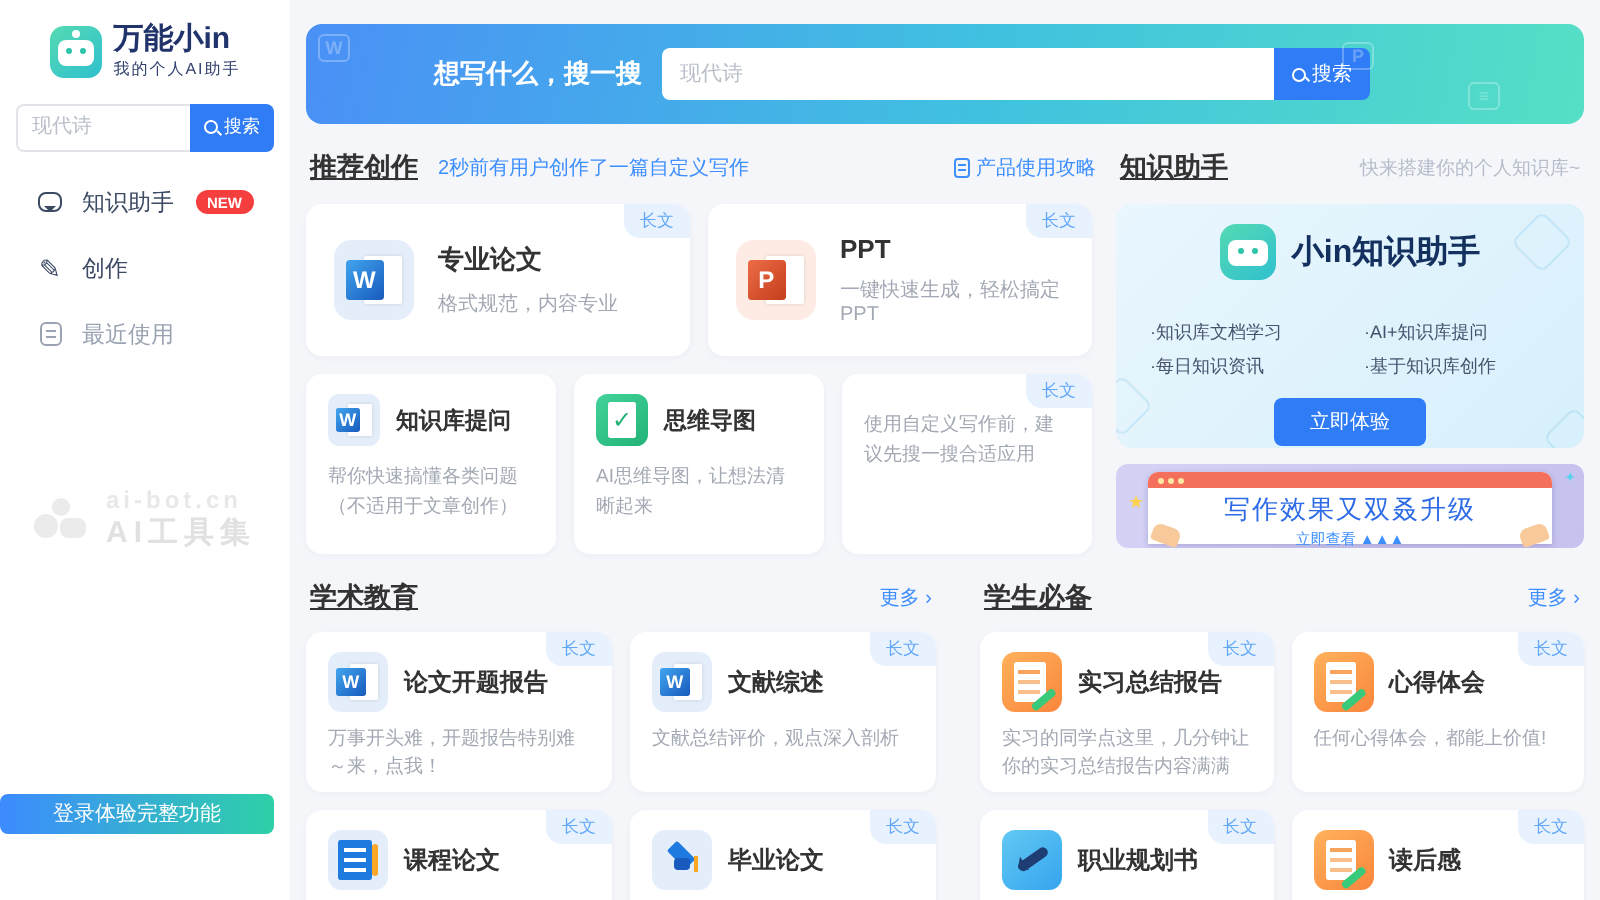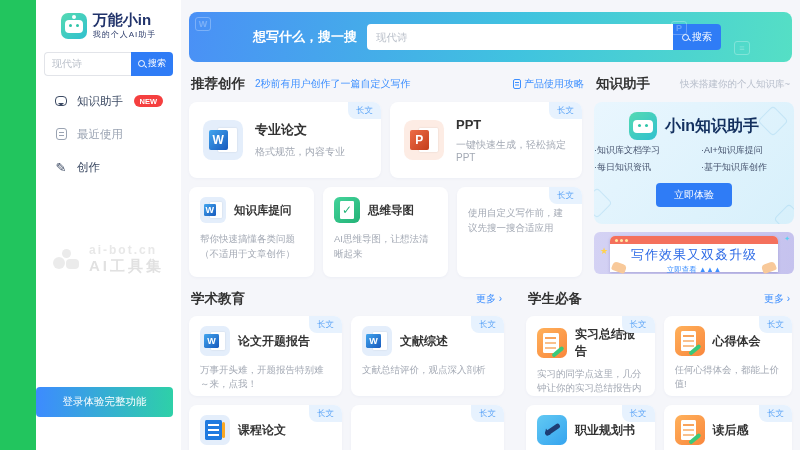--- a/index.html
+++ b/index.html
@@ -1,17 +1,17 @@
 <!DOCTYPE html>
 <html><head>
 <meta charset="utf-8">
 <style>
   * { margin:0; padding:0; box-sizing:border-box; }
   body { font-family:"Liberation Sans","DejaVu Sans",sans-serif; background:#fff; }
-  .app { width:800px; height:450px; display:flex; overflow:hidden; background:#22c55e; position:relative;padding-left:36px; }
+  .app { width:800px; height:450px; display:flex; overflow:hidden; background:#c4b5fd; position:relative; }
 
   
   .sidebar { width:145px; background:#fff; position:relative; flex-shrink:0; padding:8px 8px 0 8px; }
   .logo-row { display:flex; align-items:center; justify-content:center; gap:6px; padding:4px 0 8px 0; }
   .logo-icon { width:26px; height:26px; border-radius:7px; background:linear-gradient(140deg,#55dab2,#2fc0cf); position:relative; flex-shrink:0; }
   .logo-icon .face { position:absolute; left:4px; top:7px; width:18px; height:13px; background:#fff; border-radius:4px; }
   .logo-icon .face i { position:absolute; top:4px; width:3px; height:3px; border-radius:50%; background:#2fc4a8; }
   .logo-icon .face i.l { left:4px; } .logo-icon .face i.r { right:4px; }
   .logo-icon .ant { position:absolute; top:2px; left:11px; width:4px; height:4px; border-radius:50%; background:#fff; }
   .logo-text { display:flex; flex-direction:column; }
@@ -36,38 +36,38 @@
   .ic-recent::after { content:""; position:absolute; left:2px; top:3px; width:5px; height:1.2px; background:currentColor; box-shadow:0 3px 0 currentColor; }
   .new-badge { margin-left:auto; background:#f53f3f; color:#fff; font-size:7.5px; font-weight:bold; padding:1.5px 6px; border-radius:8px; }
   .watermark { margin-top:62px; display:flex; align-items:center; gap:6px; justify-content:center; opacity:.9; }
   .wm-logo { width:30px; height:20px; position:relative; }
   .wm-logo i { position:absolute; background:#e9e9e9; border-radius:50%; }
   .wm-logo i:nth-child(1){ width:12px;height:12px;left:0;bottom:0; }
   .wm-logo i:nth-child(2){ width:9px;height:9px;left:9px;top:0; }
   .wm-logo i:nth-child(3){ width:13px;height:10px;left:13px;bottom:0; border-radius:4px; }
   .wm-text div:first-child { font-size:12px; font-weight:bold; color:#e6e6e6; letter-spacing:2px; }
   .wm-text div:last-child { font-size:15px; font-weight:bold; color:#dedede; letter-spacing:3px; }
-  .login-btn { position:absolute; left:0; right:8px; bottom:33px; height:30px; border:none; border-radius:4px; background:linear-gradient(90deg,#3d8bff,#2ed0a8); color:#fff; font-size:10.5px; cursor:pointer; }
+  .login-btn { position:absolute; left:0; right:8px; bottom:33px; height:20px; border:none; border-radius:4px; background:linear-gradient(90deg,#3d8bff,#2ed0a8); color:#fff; font-size:10.5px; cursor:pointer; }
 
   
   .main { flex:1; background:#f5f6fa; padding:12px 8px 0 8px; overflow:hidden; }
 
   .hero { height:50px; border-radius:8px; background:linear-gradient(100deg,#4a90f6 0%,#40c3df 55%,#55dfc5 100%); display:flex; align-items:center; position:relative; overflow:hidden; }
   .hero-prompt { color:#fff; font-size:13px; font-weight:bold; margin-left:64px; white-space:nowrap; }
   .hero-input { width:306px; height:26px; border:none; border-radius:4px 0 0 4px; margin-left:10px; font-size:10.5px; padding:0 9px; outline:none; color:#333; }
   .hero-input::placeholder { color:#b9bfc9; }
   .hero-btn { height:26px; background:#2f7cf6; color:#fff; border:none; border-radius:0 4px 4px 0; font-size:10px; display:flex; align-items:center; gap:3px; padding:0 9px; cursor:pointer; }
   .ghost { position:absolute; opacity:.28; color:#fff; font-size:9px; font-weight:bold; }
   .ghost .gbox { width:16px; height:14px; border:1.4px solid #fff; border-radius:3px; display:flex; align-items:center; justify-content:center; }
   .g1 { left:6px; top:5px; } .g2 { right:105px; top:9px; } .g3 { right:42px; bottom:7px; }
 
   .head-row { display:flex; align-items:center; margin:11px 2px 0 2px; height:22px; }
   .head-left { width:393px; display:flex; align-items:center; flex-shrink:0; }
   .head-right { flex:1; margin-left:12px; display:flex; align-items:center; }
-  .sec-title { font-size:13.5px; font-weight:bold; color:#333; }
+  .sec-title { font-size:13.5px; font-weight:bold; color:#333;text-decoration:underline; }
   .ticker { font-size:10px; color:#3d8fff; margin-left:10px; white-space:nowrap; }
   .guide { margin-left:auto; font-size:10px; color:#3d8fff; display:flex; align-items:center; gap:3px; cursor:pointer; white-space:nowrap; }
   .doc-ic { width:8px; height:10px; border:1.2px solid #3d8fff; border-radius:2px; position:relative; }
   .doc-ic::after { content:""; position:absolute; left:1px; top:2px; width:4px; height:1px; background:#3d8fff; box-shadow:0 2.5px 0 #3d8fff; }
   .hint { margin-left:auto; font-size:9.5px; color:#b6bdca; white-space:nowrap; }
 
   .rowA { display:flex; margin-top:7px; }
   .colA { width:393px; flex-shrink:0; }
   .colB { flex:1; margin-left:12px; }
 
@@ -116,21 +116,21 @@
   
   .k-panel { height:122px; border-radius:8px; background:linear-gradient(135deg,#e9f6fe,#d7f0fb); position:relative; overflow:hidden; padding-top:10px; }
   .k-panel .hex { position:absolute; border:1.5px solid rgba(120,190,230,.25); width:22px; height:22px; transform:rotate(45deg); border-radius:4px; }
   .hx1 { left:-8px; bottom:10px; } .hx2 { right:10px; top:8px; } .hx3 { right:-6px; bottom:-6px; width:30px; height:30px; }
   .k-title-row { display:flex; align-items:center; justify-content:center; gap:8px; }
   .k-robot { width:28px; height:28px; border-radius:8px; background:linear-gradient(140deg,#55dab2,#2fc0cf); position:relative; }
   .k-robot .face { position:absolute; left:4px; top:8px; width:20px; height:13px; background:#fff; border-radius:4px; }
   .k-robot .face i { position:absolute; top:4px; width:3px; height:3px; border-radius:50%; background:#2fc4a8; }
   .k-robot .face i.l{left:5px;} .k-robot .face i.r{right:5px;}
   .k-title { font-size:16px; font-weight:bold; color:#13305f; }
-  .k-feats { display:grid; grid-template-columns:1fr 1fr; gap:4px 14px; width:200px; margin:4px auto 0 auto; }
+  .k-feats { display:grid; grid-template-columns:1fr 1fr; gap:4px 14px; width:200px; margin:20px auto 0 auto; }
   .k-feat { font-size:9px; color:#46536e; white-space:nowrap; }
   .k-cta { display:block; margin:9px auto 0 auto; background:#2f7cf6; color:#fff; border:none; border-radius:4px; font-size:10px; padding:5px 18px; cursor:pointer; }
 
   
   .promo { margin-top:8px; height:42px; border-radius:6px; background:linear-gradient(100deg,#d4d2f4,#c5c2ee); position:relative; overflow:hidden; cursor:pointer; }
   .promo-window { position:absolute; left:16px; right:16px; top:4px; bottom:2px; background:#fff; border-radius:5px 5px 0 0; box-shadow:0 1px 3px rgba(60,50,140,.25); }
   .promo-bar { height:8px; background:#f4705c; border-radius:5px 5px 0 0; display:flex; align-items:center; gap:2px; padding-left:5px; }
   .promo-bar i { width:3px; height:3px; border-radius:50%; background:#ffe8a3; }
   .promo-title { text-align:center; font-size:13px; font-weight:normal; color:#2e6be6; margin-top:2px; letter-spacing:1px; text-shadow:0 1px 0 #fff; }
   .promo-cta { text-align:center; font-size:7.5px; color:#3d8fff; margin-top:1px; }
@@ -177,29 +177,29 @@
         </button>
     </div>
     <div class="nav">
       <div class="nav-item">
         <span class="nav-ic">
             <span class="ic-chat"></span>
           </span>
         <span>知识助手</span>
         <span class="new-badge">NEW</span>
       </div>
+      <div class="nav-item">
+        <span class="nav-ic ic-edit"></span>
+        <span>创作</span>
+      </div>
       <div class="nav-item dim">
         <span class="nav-ic">
             <span class="ic-recent"></span>
           </span>
         <span>最近使用</span>
-      </div>
-      <div class="nav-item">
-        <span class="nav-ic ic-edit"></span>
-        <span>创作</span>
       </div>
     </div>
     <div class="watermark">
       <div class="wm-logo">
           <i></i>
           <i></i>
           <i></i>
         </div>
       <div class="wm-text">
         <div>ai-bot.cn</div>
@@ -373,20 +373,28 @@
                 <span class="icon ic30 icon-list">
                   <span class="sq"></span>
                   <span class="bar"></span>
                 </span>
             <span class="t">课程论文</span>
               </div>
 
           </div>
           <div class="card card-md">
             <span class="badge-tag">长文</span>
+            <div class="top">
+                <span class="icon ic30 icon-cap">
+                  <span class="dia"></span>
+                  <span class="base"></span>
+                  <span class="tas"></span>
+                </span>
+            <span class="t">毕业论文</span>
+              </div>
 
           </div>
         </div>
       </div>
 
       <div class="secB">
         <div class="sec-head">
           <span class="sec-title">学生必备</span>
           <span class="more">更多 ›</span>
         </div>

